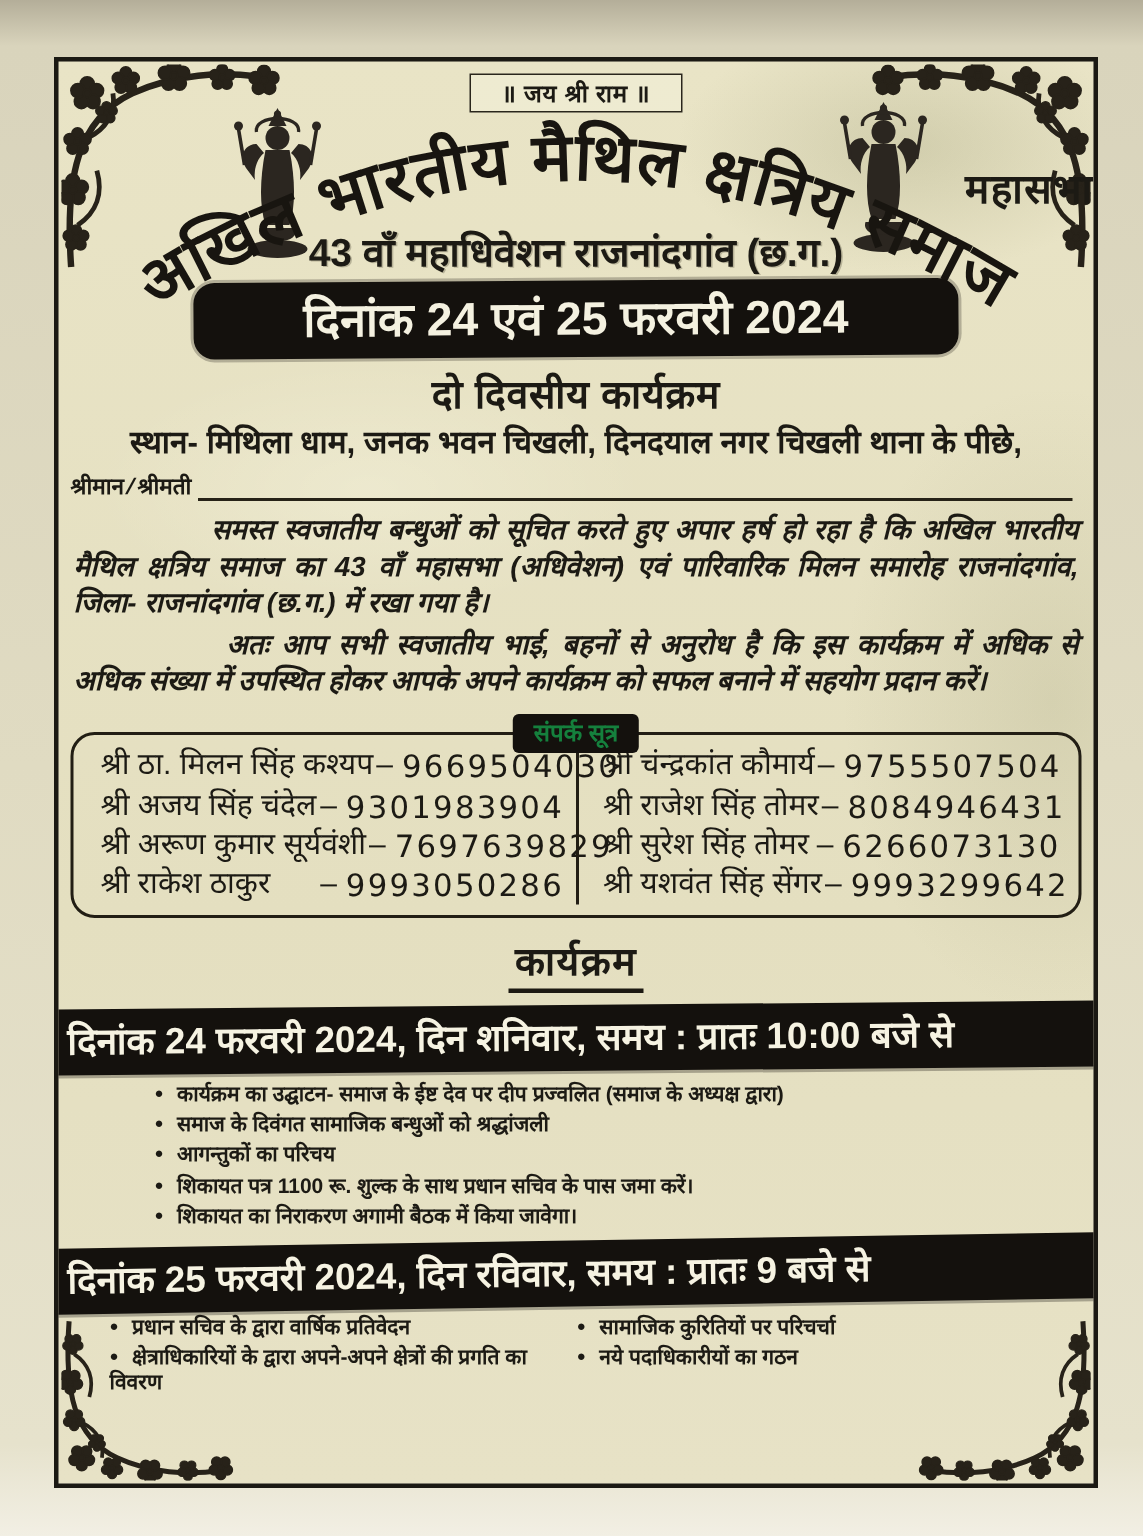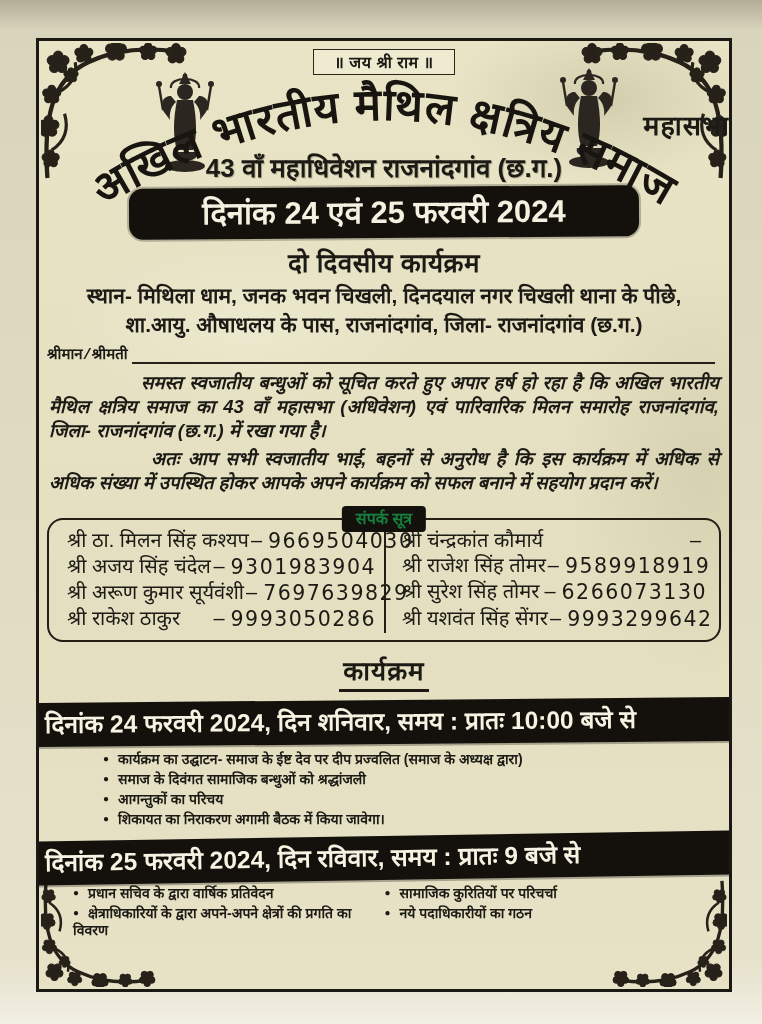--- a/index.html
+++ b/index.html
@@ -185,21 +185,20 @@
           </text>
         </svg>
         <div class="subtitle">महासभा</div>
         <div class="conv-line">43 वाँ महाधिवेशन राजनांदगांव (छ.ग.)</div>
       </div>
 
       <div class="date-banner">दिनांक 24 एवं 25 फरवरी 2024</div>
 
       <div class="program-heading">दो दिवसीय कार्यक्रम</div>
       <div class="venue">स्थान- मिथिला धाम, जनक भवन चिखली, दिनदयाल नगर चिखली थाना के पीछे,</div>
-      <div class="venue">शा.आयु. औषाधलय के पास, राजनांदगांव, जिला- राजनांदगांव (छ.ग.)</div>
 
       <div class="salutation">
         <span class="salutation-label">श्रीमान/श्रीमती</span>
         <span class="blank-line"></span>
       </div>
 
       <div class="para para1">समस्त स्वजातीय बन्धुओं को सूचित करते हुए अपार हर्ष हो रहा है कि अखिल भारतीय मैथिल क्षत्रिय समाज का 43 वाँ महासभा (अधिवेशन) एवं पारिवारिक मिलन समारोह राजनांदगांव, जिला- राजनांदगांव (छ.ग.) में रखा गया है।</div>
       <div class="para para2">अतः आप सभी स्वजातीय भाई, बहनों से अनुरोध है कि इस कार्यक्रम में अधिक से अधिक संख्या में उपस्थित होकर आपके अपने कार्यक्रम को सफल बनाने में सहयोग प्रदान करें।</div>
 
       <div class="contact-box">
@@ -223,25 +222,26 @@
           <div class="contact-row">
             <span class="c-name">श्री राकेश ठाकुर</span>
             <span class="c-dash">–</span>
             <span class="c-phone">9993050286</span>
           </div>
         </div>
         <div class="contact-col right">
           <div class="contact-row">
             <span class="c-name">श्री चंन्द्रकांत कौमार्य</span>
             <span class="c-dash">–</span>
+            <span class="c-phone">9755507504</span>
           </div>
           <div class="contact-row">
             <span class="c-name">श्री राजेश सिंह तोमर</span>
             <span class="c-dash">–</span>
-            <span class="c-phone">9589918919</span>
+            <span class="c-phone">8084946431</span>
           </div>
           <div class="contact-row">
             <span class="c-name">श्री सुरेश सिंह तोमर</span>
             <span class="c-dash">–</span>
             <span class="c-phone">6266073130</span>
           </div>
           <div class="contact-row">
             <span class="c-name">श्री यशवंत सिंह सेंगर</span>
             <span class="c-dash">–</span>
             <span class="c-phone">9993299642</span>
@@ -249,20 +249,21 @@
         </div>
       </div>
 
       <div class="sched-heading">कार्यक्रम</div>
 
       <div class="day-banner b1">दिनांक 24 फरवरी 2024, दिन शनिवार, समय : प्रातः 10:00 बजे से</div>
       <ul class="items day1-items">
         <li>कार्यक्रम का उद्घाटन- समाज के ईष्ट देव पर दीप प्रज्वलित (समाज के अध्यक्ष द्वारा)</li>
         <li>समाज के दिवंगत सामाजिक बन्धुओं को श्रद्धांजली</li>
         <li>आगन्तुकों का परिचय</li>
+        <li>शिकायत पत्र 1100 रू. शुल्क के साथ प्रधान सचिव के पास जमा करें।</li>
         <li>शिकायत का निराकरण अगामी बैठक में किया जावेगा।</li>
       </ul>
 
       <div class="day-banner b2">दिनांक 25 फरवरी 2024, दिन रविवार, समय : प्रातः 9 बजे से</div>
       <div class="day2-cols">
         <ul class="items col-l">
           <li>प्रधान सचिव के द्वारा वार्षिक प्रतिवेदन</li>
           <li>क्षेत्राधिकारियों के द्वारा अपने-अपने क्षेत्रों की प्रगति का विवरण</li>
 
         </ul>

